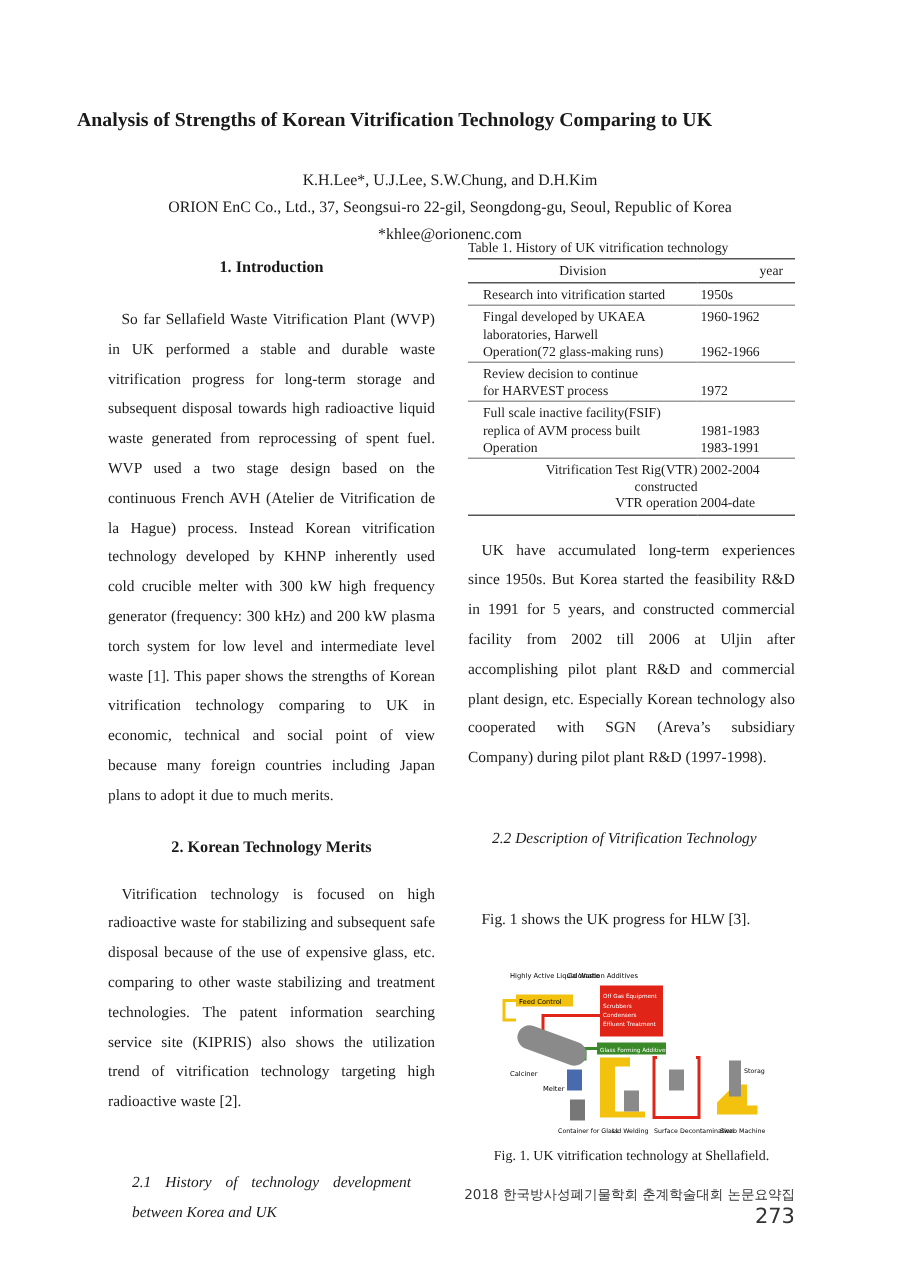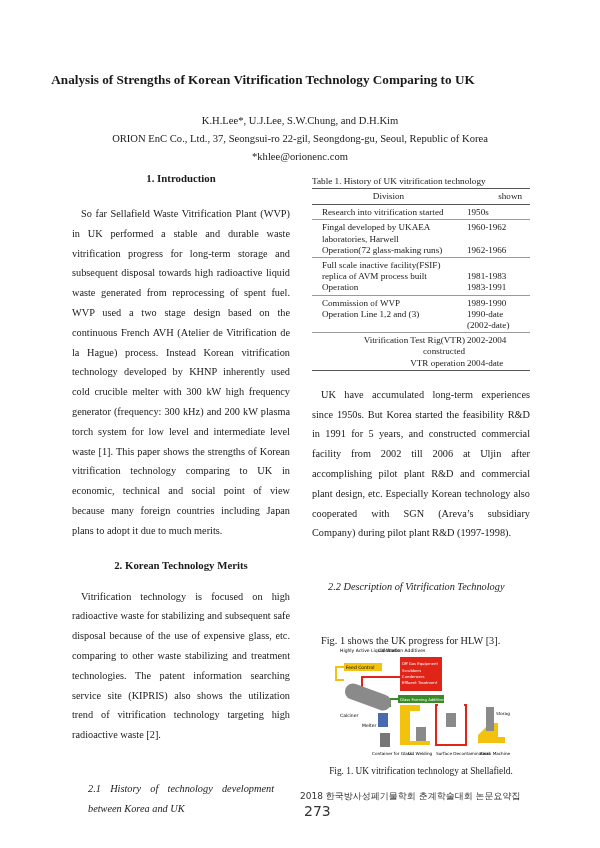--- a/index.html
+++ b/index.html
@@ -1,33 +1,33 @@
 <!DOCTYPE html>
 <html><head>
 <meta charset="utf-8">
 <style>
   html,body{margin:0;padding:0;background:#ffffff;}
   body{width:600px;height:848px;position:relative;overflow:hidden;font-family:"Liberation Serif","DejaVu Serif",serif;color:#1a1a1a;}
   .title{position:absolute;left:0;width:526px;top:72px;text-align:center;font-weight:bold;font-size:13.2px;}
   .authors{position:absolute;left:0;width:600px;top:112px;text-align:center;font-size:10.6px;line-height:18px;}
   .col-left{position:absolute;left:72px;top:172px;width:218px;}
-  .col-right{position:absolute;left:312px;top:176px;width:218px;}
+  .col-right{position:absolute;left:312px;top:160px;width:218px;}
   .sec-h{text-align:center;font-weight:bold;font-size:10.8px;margin:0;}
   .para{font-size:10.3px;line-height:19.8px;text-align:justify;text-indent:9px;margin:0;}
   .sub-h{font-style:italic;font-size:10.3px;line-height:19.8px;text-align:justify;margin:16px;}
   .tcap{font-size:9.2px;margin:0 0 2px 0;}
   table.hist{width:218px;border-collapse:collapse;font-size:9.1px;line-height:11.2px;}
   table.hist th{font-weight:normal;border-top:1px solid #555;border-bottom:1px solid #555;padding:2px 0;}
   table.hist td{vertical-align:top;padding:2px 0 1px 0;border-bottom:1px solid #999;}
   table.hist td.div{padding-left:10px;width:143px;}
   table.hist td.yr{padding-left:2px;margin-left:45px;}
   table.hist tr.last td{border-bottom:1px solid #555;}
   .fig{position:absolute;left:330px;top:645px;width:180px;height:118px;}
   .figcap{position:absolute;left:312px;top:766px;width:218px;text-align:center;font-size:9.3px;}
-  .footer{position:absolute;left:300px;top:790px;width:230px;text-align:left;font-family:"DejaVu Sans","Liberation Sans",sans-serif;font-size:9px;color:#333;}
+  .footer{position:absolute;left:300px;top:790px;width:230px;text-align:right;font-family:"DejaVu Sans","Liberation Sans",sans-serif;font-size:9px;color:#333;}
   .footer .pg{font-size:14px;font-weight:normal;margin-left:4px;vertical-align:-2px;}
 </style>
 </head>
 <body>
 
 <div class="title">Analysis of Strengths of Korean Vitrification Technology Comparing to UK</div>
 <div class="authors">
   <div>K.H.Lee*, U.J.Lee, S.W.Chung, and D.H.Kim</div>
   <div>ORION EnC Co., Ltd., 37, Seongsui-ro 22-gil, Seongdong-gu, Seoul, Republic of Korea</div>
   <div>*khlee@orionenc.com</div>
@@ -46,50 +46,49 @@
   <div style="height:18px"></div>
   <p class="para">The history of UK technology is shown in Table 1.</p>
 </div>
 
 <div class="col-right">
   <p class="tcap">Table 1. History of UK vitrification technology</p>
   <table class="hist">
     <thead>
       <tr>
         <th style="text-align:center">Division</th>
-        <th style="text-align:right;padding-right:8px">shown</th>
+        <th style="text-align:right;padding-right:8px">year</th>
       </tr>
     </thead>
     <tbody id="tbody">
         <tr>
           <td class="div" style="white-space: pre-line;">Research into vitrification started</td>
           <td class="yr" style="white-space: pre-line;">1950s</td>
         </tr>
         <tr>
           <td class="div" style="white-space: pre-line;">Fingal developed by UKAEA
 laboratories, Harwell
 Operation(72 glass-making runs)</td>
           <td class="yr" style="white-space: pre-line;">1960-1962
 
 1962-1966</td>
         </tr>
         <tr>
+          <td class="div" style="white-space: pre-line;">Review decision to continue
+for HARVEST process</td>
+          <td class="yr" style="white-space: pre-line;">
+1972</td>
+        </tr>
+        <tr>
           <td class="div" style="white-space: pre-line;">Full scale inactive facility(FSIF)
 replica of AVM process built
 Operation</td>
           <td class="yr" style="white-space: pre-line;">
 1981-1983
 1983-1991</td>
-        </tr>
-        <tr>
-          <td class="div" style="white-space: pre-line;">Commission of WVP
-Operation Line 1,2 and (3)</td>
-          <td class="yr" style="white-space: pre-line;">1989-1990
-1990-date
-(2002-date)</td>
         </tr>
         <tr class="last">
           <td class="div" style="white-space: pre-line; text-align: right;">Vitrification Test Rig(VTR)
 constructed
 VTR operation</td>
           <td class="yr" style="white-space: pre-line;">2002-2004
 
 2004-date</td>
         </tr>
       </tbody>

